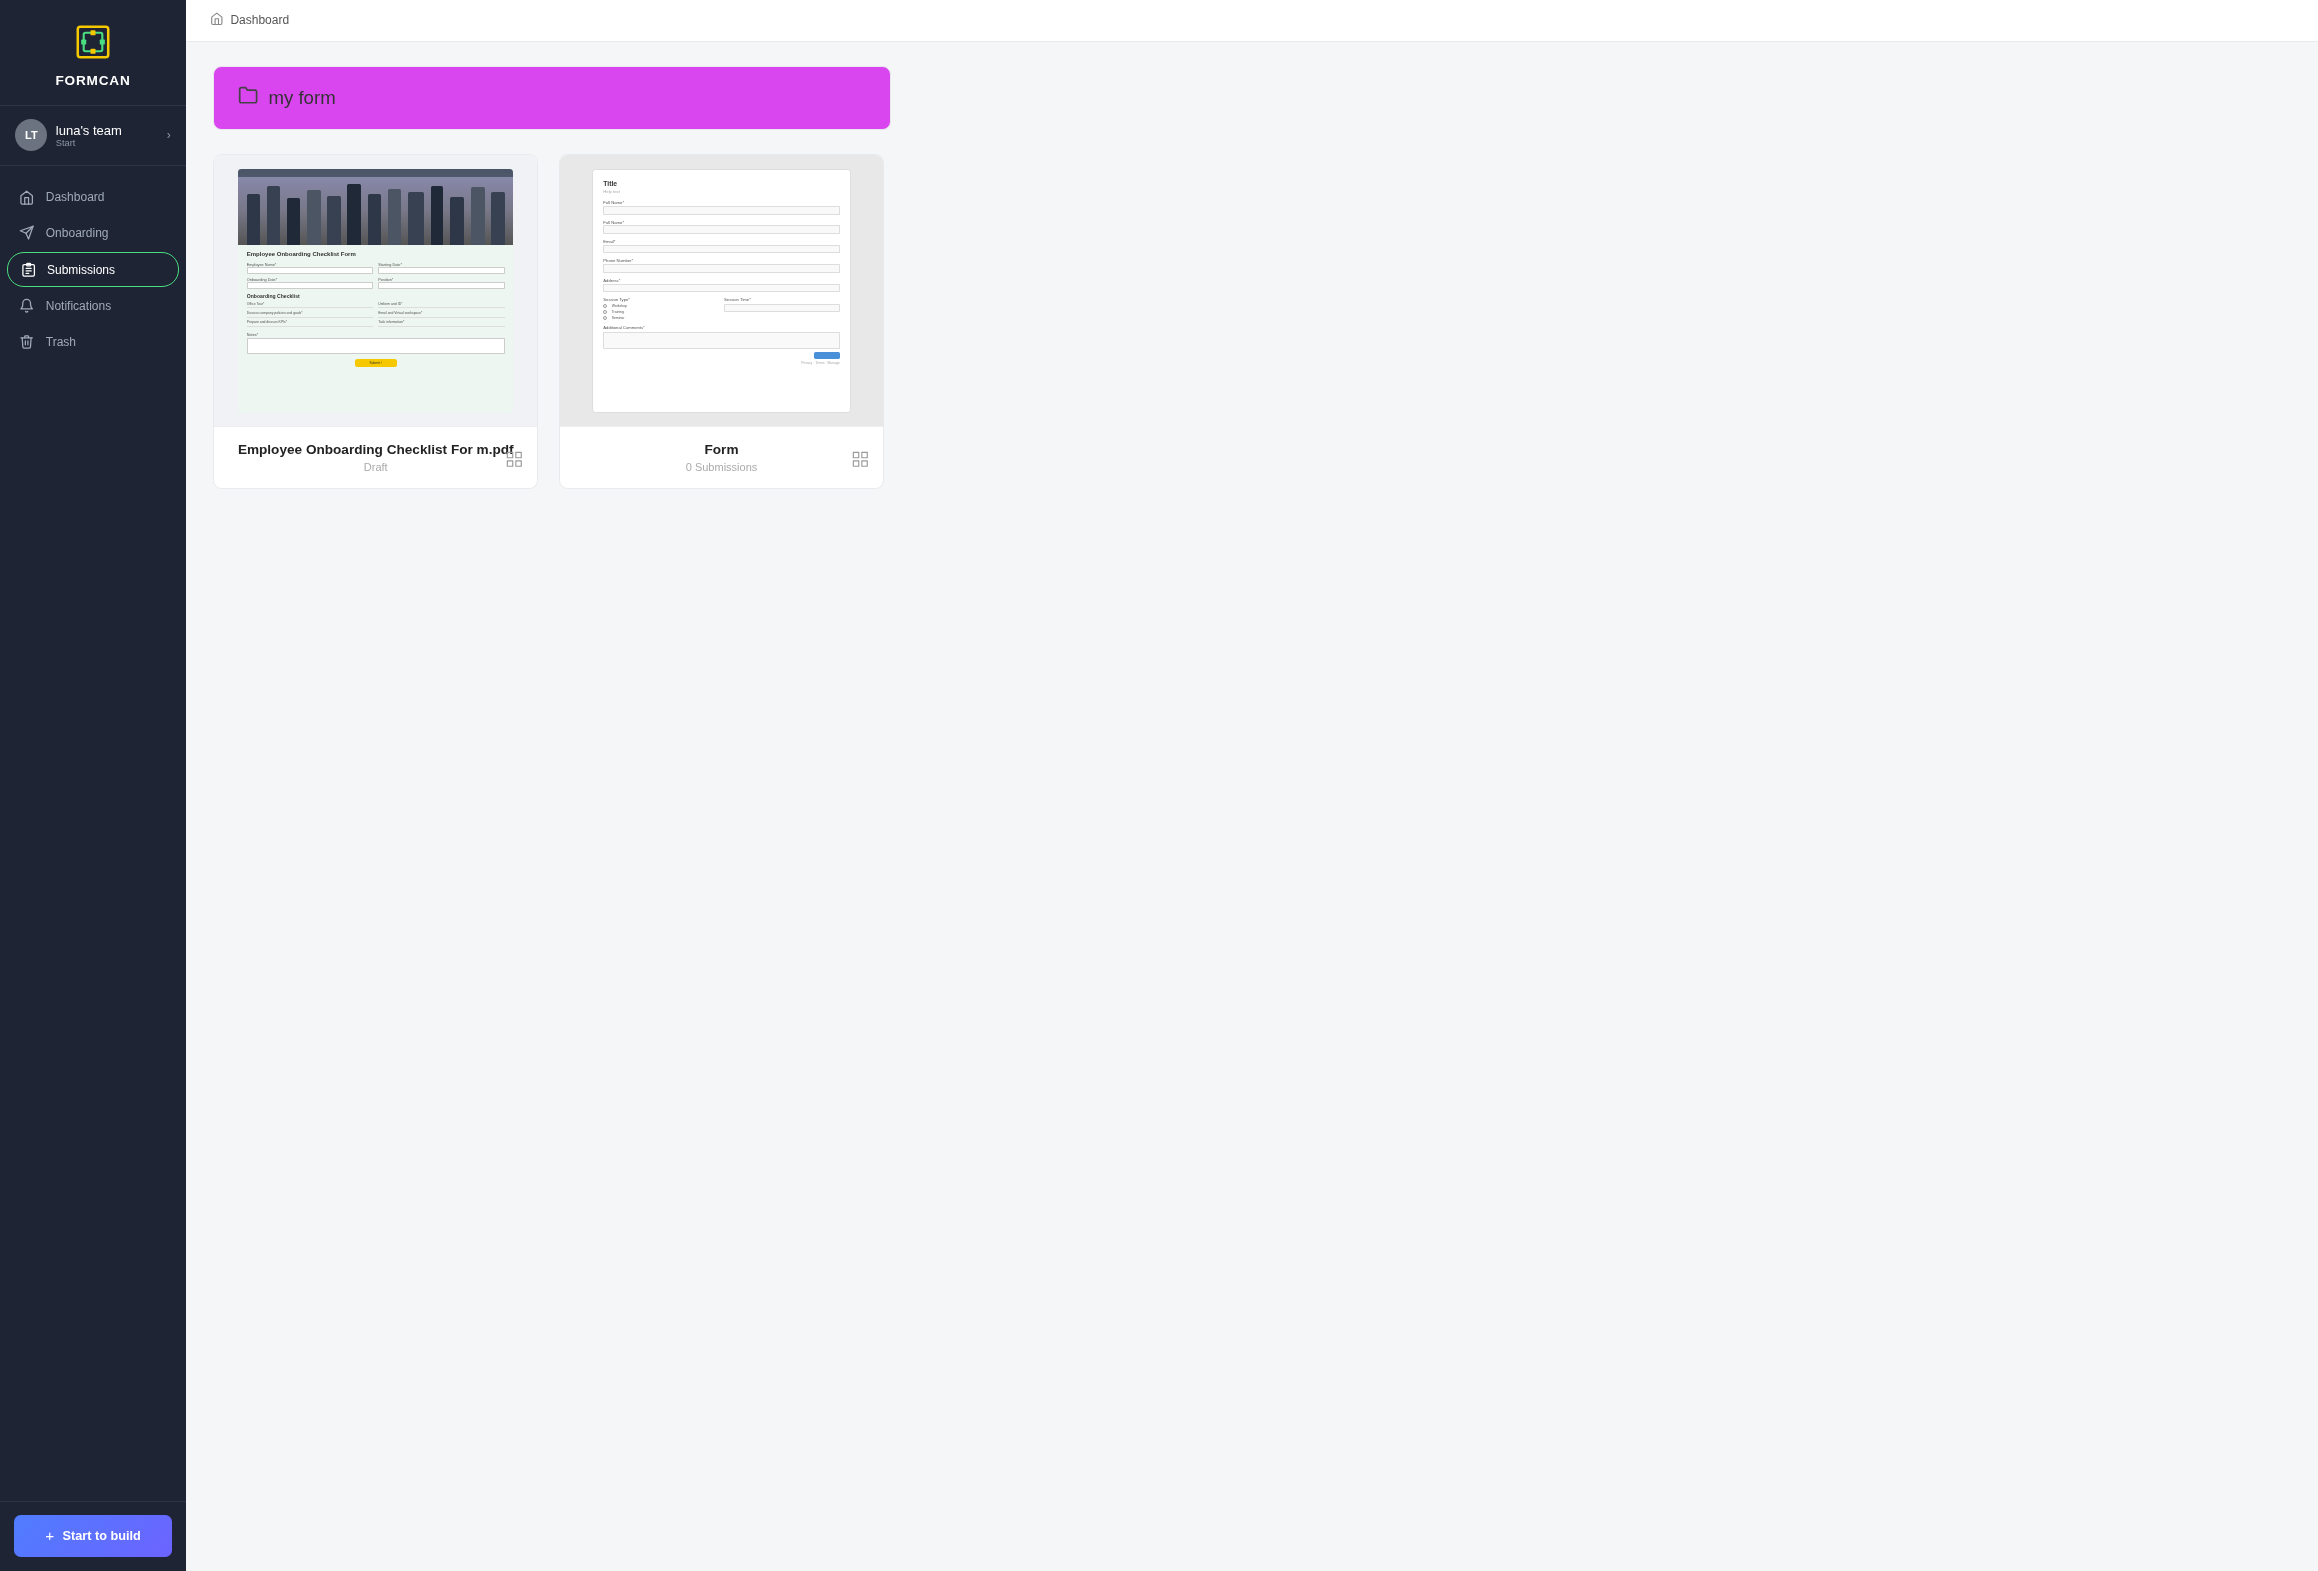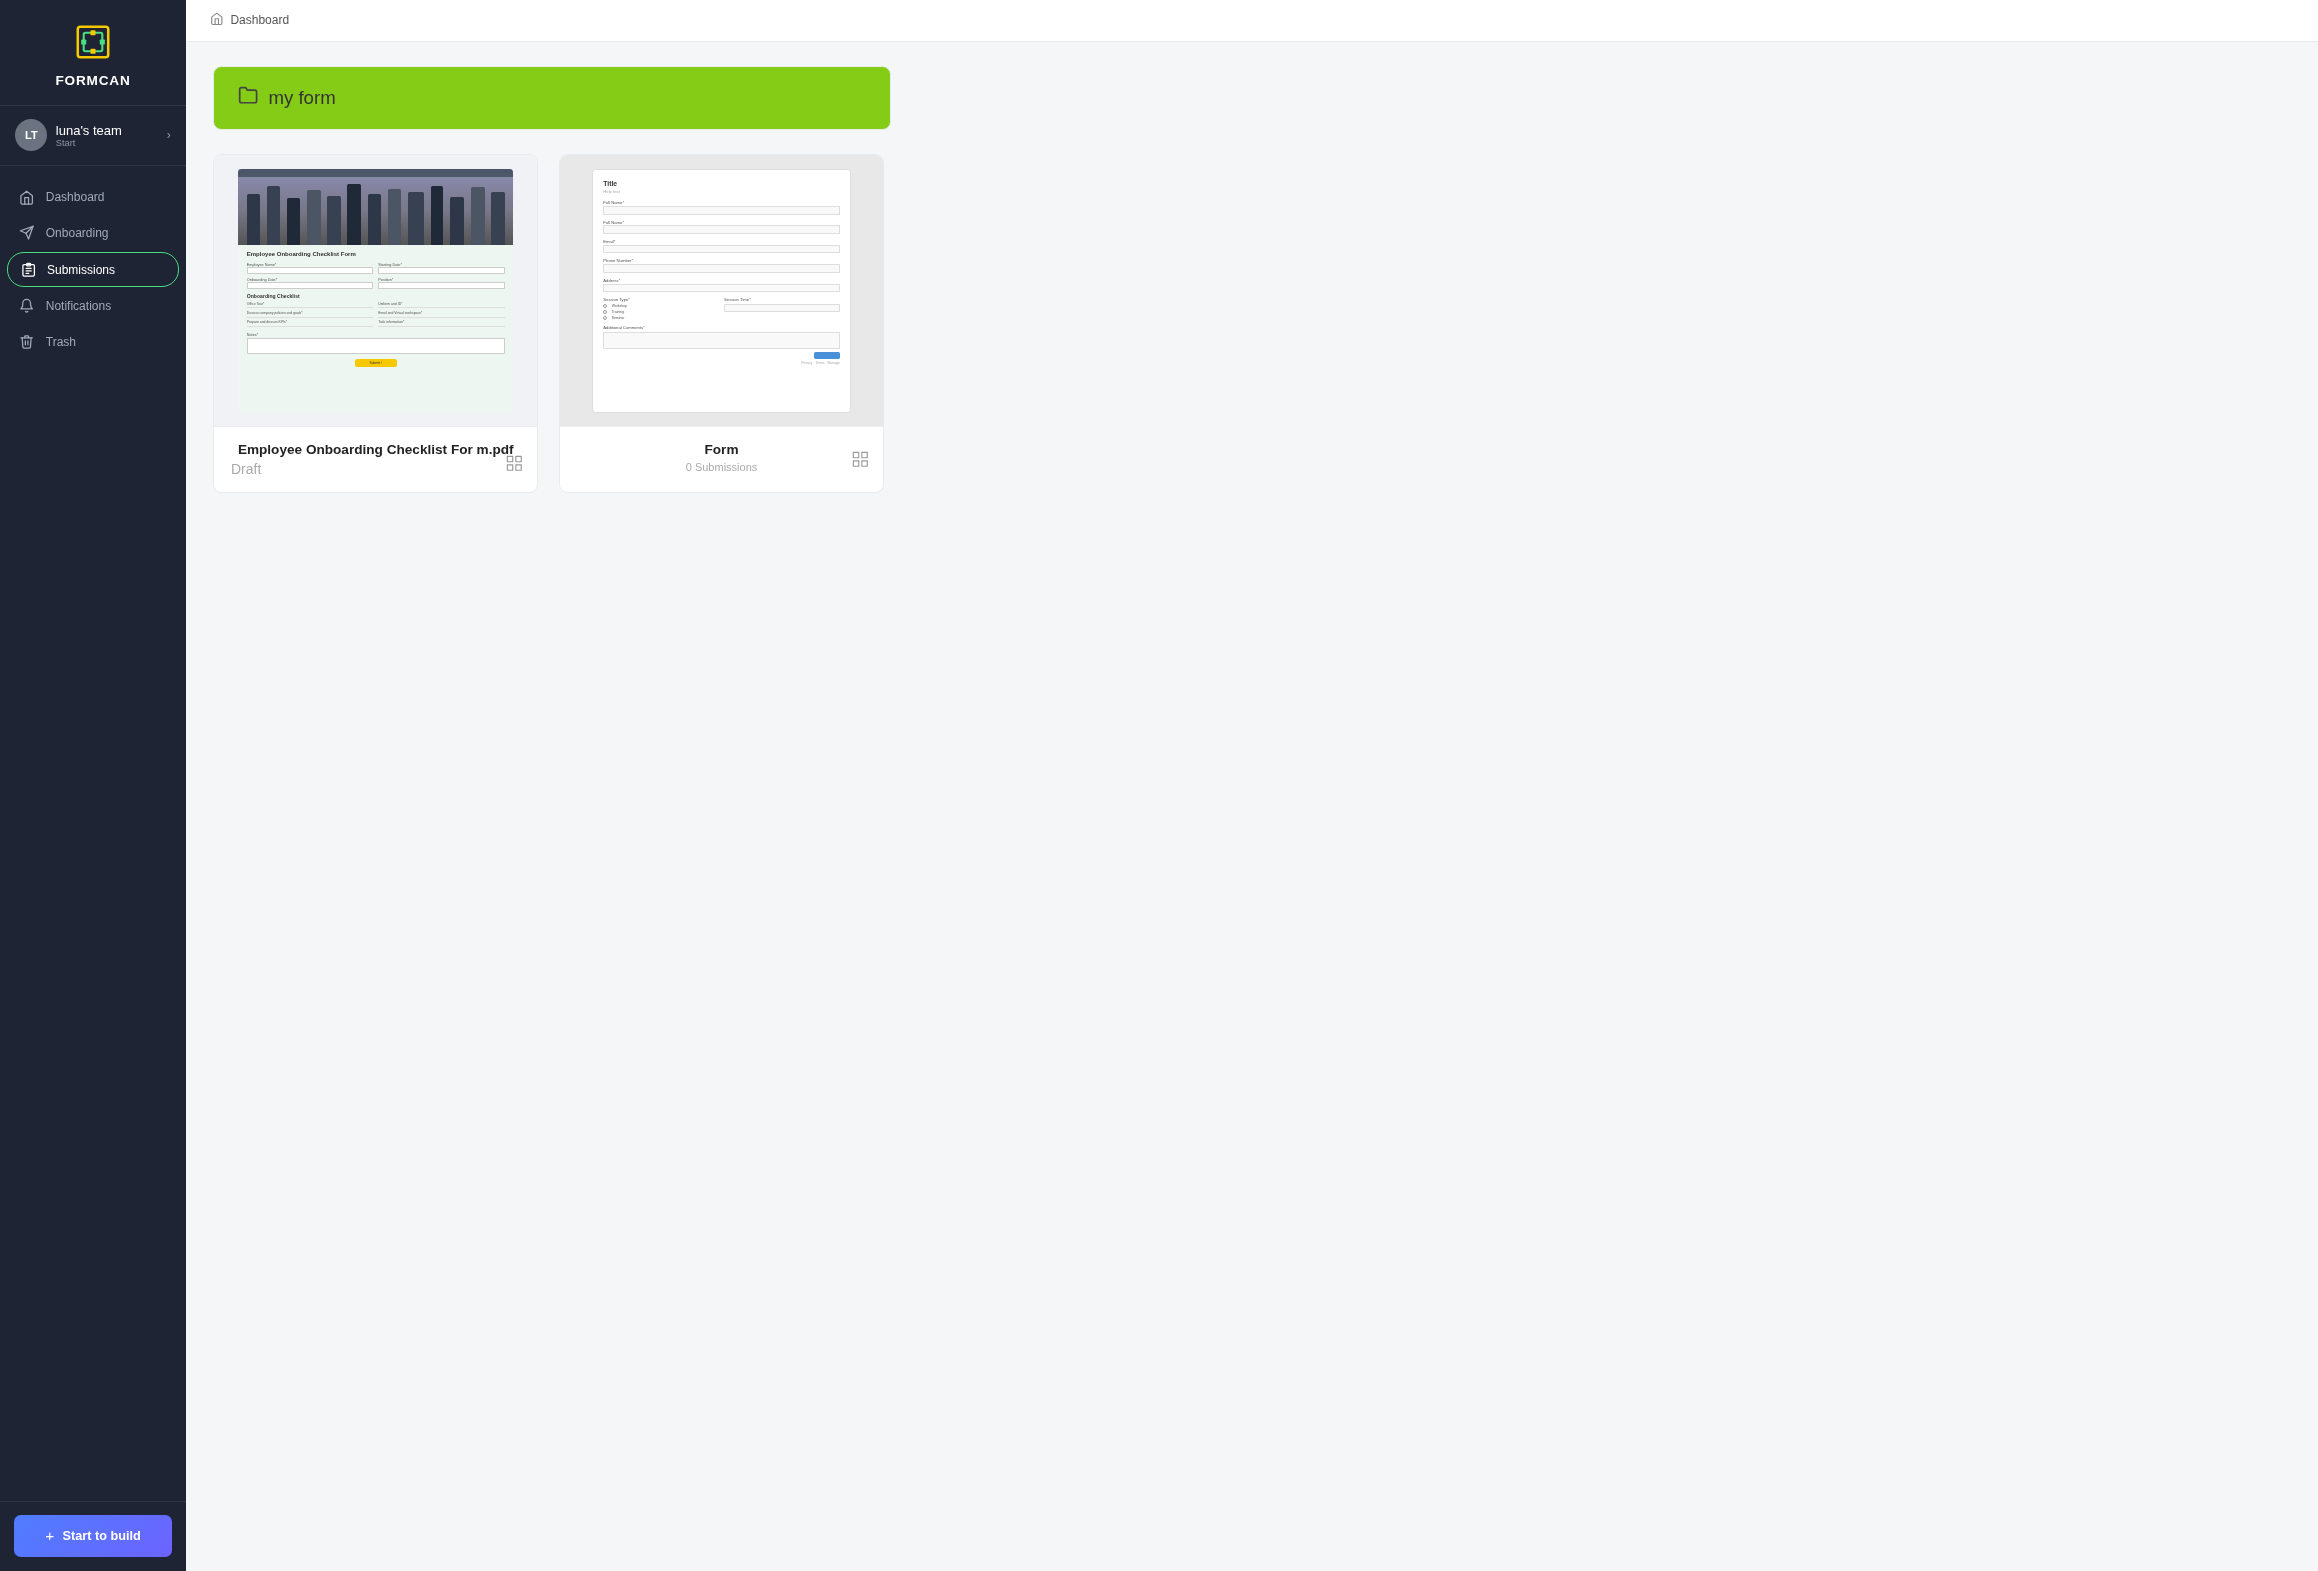--- a/index.html
+++ b/index.html
@@ -163,21 +163,21 @@
     .breadcrumb-text {
       color: #555;
     }
 
     .content-area {
       padding: 24px 27px;
     }
 
     
     .folder-card {
-      background: #84cc16;
+      background: #d946ef;
       border: 0.8px solid #e8eaed;
       border-radius: 8.5px;
       padding: 18.6px 24px;
       display: flex;
       align-items: center;
       gap: 10.2px;
       margin-bottom: 24px;
       cursor: pointer;
       max-width: 678px;
     }
@@ -227,23 +227,23 @@
 
     .form-card-title {
       font-size: 13.6px;
       font-weight: 600;
       color: #222;
       text-align: center;
       margin-bottom: 3.4px;
     }
 
     .form-card-status {
-      font-size: 14px;
+      font-size: 11px;
       color: #aaa;
-      text-align: left;
+      text-align: center;
     }
 
     .form-card-submissions {
       font-size: 11px;
       color: #aaa;
       text-align: center;
     }
 
     .form-card-menu {
       position: absolute;

